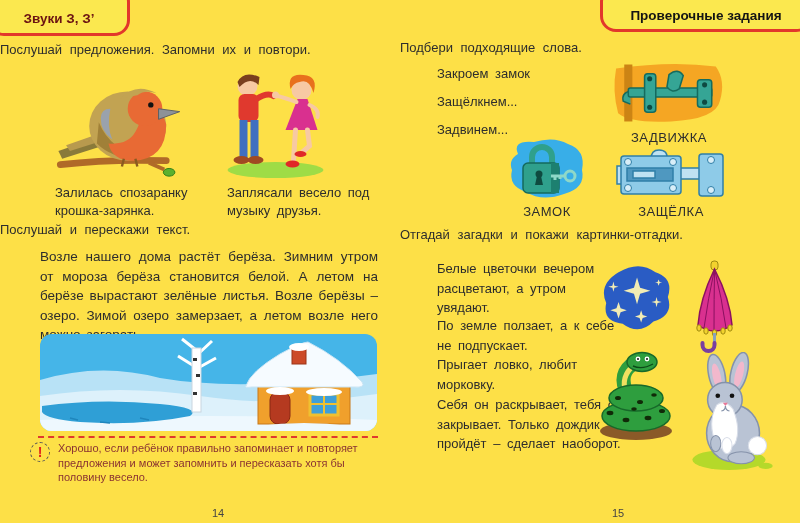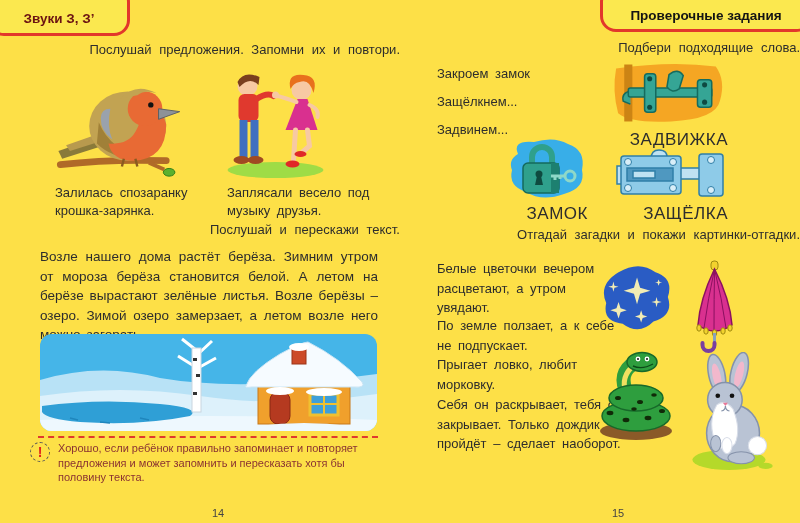--- a/index.html
+++ b/index.html
@@ -9,28 +9,28 @@
   .page.left{left:0;} .page.right{left:400px;}
 
   .tab{position:absolute;background:#fbe84f;border:3px solid #e2372b;
        display:flex;align-items:flex-end;justify-content:center;
        font-weight:bold;font-size:13.5px;box-sizing:border-box;}
   .tab-left{left:-12px;top:-14px;width:142px;height:50px;border-radius:16px;
             padding-bottom:7px;color:#6b1312;}
   .tab-right{right:-12px;top:-14px;width:212px;height:46px;border-radius:16px;
              padding-bottom:6px;color:#141414;}
 
-  .task{position:absolute;left:0;width:400px;text-align:right;font-size:13px;
+  .task{position:absolute;left:0;width:400px;text-align:left;font-size:13px;
         word-spacing:4px;margin:0;}
   .caption{position:absolute;font-size:13px;line-height:17.5px;word-spacing:3px;margin:0;}
   .prompt{position:absolute;font-size:13px;word-spacing:3px;margin:0;}
   .story{position:absolute;left:40px;top:247px;width:338px;font-size:13.5px;
          line-height:19.5px;word-spacing:2px;text-align:justify;margin:0;}
   .riddle{position:absolute;font-size:13px;line-height:19.5px;word-spacing:3px;margin:0;}
-  .pic-label{position:absolute;font-size:17px;letter-spacing:.5px;text-align:right;margin:0;}
+  .pic-label{position:absolute;font-size:13px;letter-spacing:.5px;text-align:center;margin:0;}
   .illus{position:absolute;} .illus svg{width:100%;height:100%;display:block;}
 
   .winter-box{position:absolute;left:40px;top:334px;width:337px;height:97px;
               border-radius:12px;overflow:hidden;}
   .separator{position:absolute;left:38px;top:436px;width:340px;height:0;
              border-top:2px dashed #e0392e;}
   .note-icon{position:absolute;left:30px;top:442px;width:20px;height:20px;border-radius:50%;
              border:1.5px dashed #555;color:#e0231a;font-weight:bold;font-size:14px;
              display:flex;align-items:center;justify-content:center;box-sizing:border-box;}
   .note-text{position:absolute;left:58px;top:441px;width:322px;font-size:11px;
@@ -122,21 +122,21 @@
         <rect x="270" y="60" width="28" height="21" fill="#3f9fd8" stroke="#f0c030" stroke-width="3"></rect>
         <path d="M284 60 v21 M270 70 h28" stroke="#f0c030" stroke-width="2"></path>
         <ellipse cx="284" cy="58" rx="18" ry="4" fill="#ffffff"></ellipse>
         <path d="M218 92 q46 -6 92 0 l0 5 l-92 0Z" fill="#eef8fe"></path>
       </svg>
     </div>
 
     <div class="separator"></div>
 
     <div class="note-icon">!</div>
-    <p class="note-text">Хорошо, если ребёнок правильно запоминает и повторяет предложения и может запомнить и пересказать хотя бы половину текста.</p>
+    <p class="note-text">Хорошо, если ребёнок правильно запоминает и повторяет предложения и может запомнить и пересказать хотя бы половину весело.</p>
 
     <p class="pagenum">14</p>
   </section>
 
   <section class="page right">
 
     <div class="tab tab-right">
       <span>Проверочные задания</span>
     </div>
 

